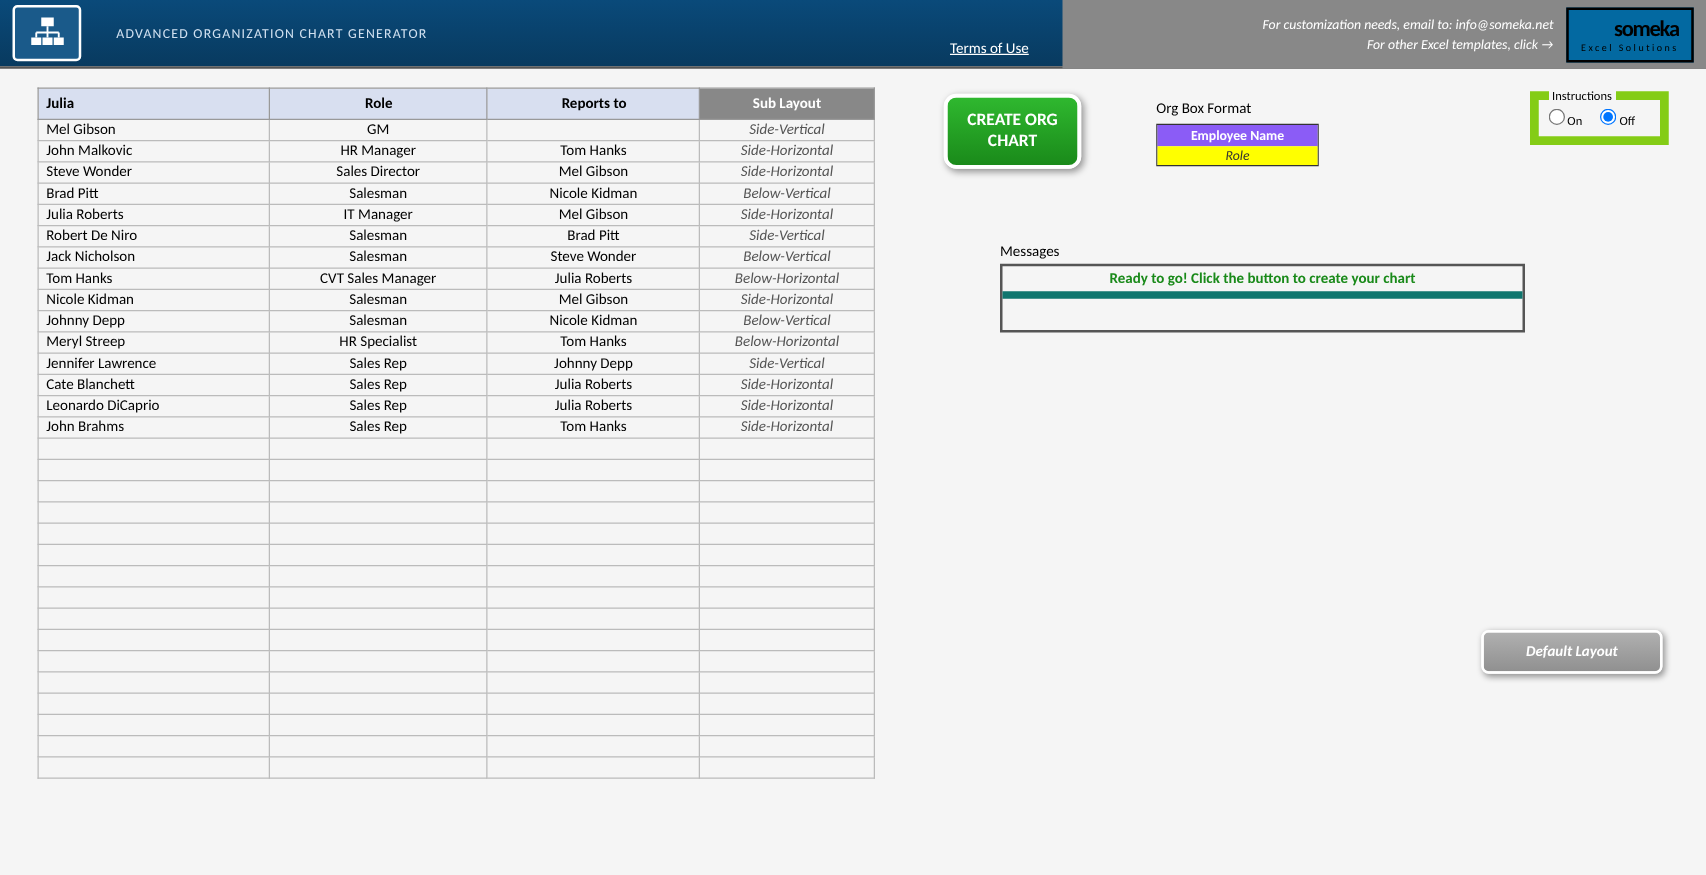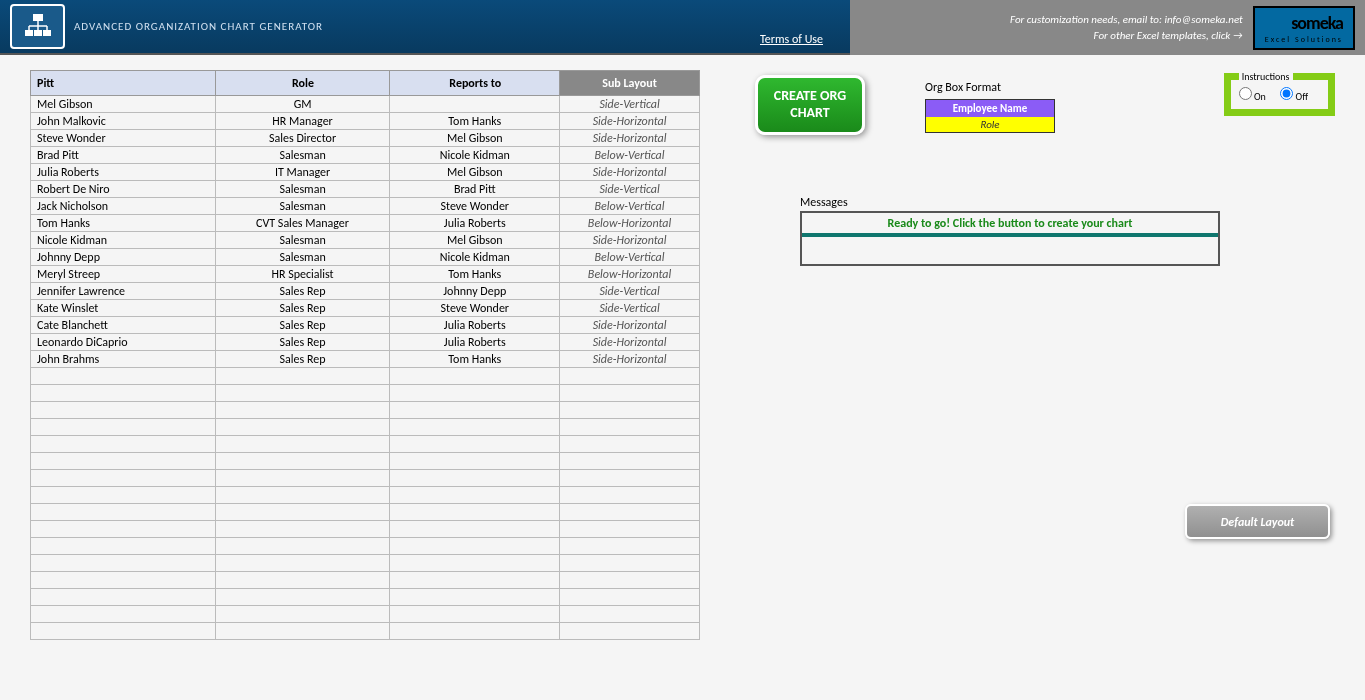--- a/index.html
+++ b/index.html
@@ -12,21 +12,21 @@
   align-items: center;
   border-bottom: 2px solid #555;
   position: relative;
 }
 .logo-box {
   width: 55px; height: 45px; background: #1a5a8a; margin-left: 10px;
   border-radius: 4px; display:flex; align-items:center; justify-content:center;
   border: 2px solid #fff;
 }
 .logo-svg { width: 30px; height: 30px; }
-.title-area { margin-left: 9px; color: #fff; }
+.title-area { margin-left: 28px; color: #fff; }
 .title-small { font-size: 11px; letter-spacing: 1px; color: #d0e0f0; }
 .title-main { font-size: 20px; font-weight: bold; letter-spacing: 1px; }
 
 .goto-chart {
   position: absolute; left: 540px; top: 10px;
   background: linear-gradient(to bottom, #2a5a9a, #1a4a8a);
   color: #fff; font-size: 14px; font-weight: bold;
   padding: 8px 50px 8px 20px;
   border: 2px solid #fff; border-radius: 4px;
   cursor: pointer;
@@ -102,21 +102,21 @@
   position: absolute; right: 30px; top: 0px;
   border: 7px solid #84cc16; padding: 4px 8px 6px 8px; font-size: 11px;
   background: #f5f5f5;
 }
 .instructions legend { font-size: 10px; padding: 0 3px;}
 .instructions label { margin-right: 12px; font-size: 10px;}
 
 .messages { position: absolute; left: 70px; top: 125px; width: 420px; }
 .messages-label { font-size: 12px; margin-bottom: 2px; }
 .messages-box { border: 2px solid #555; height: 55px; }
-.messages-ready { color: #1a8a1a; font-weight: bold; text-align: center; font-size: 12px; padding: 3px; border-bottom: 4px solid #0f766e;}
+.messages-ready { color: #1a8a1a; font-weight: bold; text-align: center; font-size: 12px; padding: 3px; border-bottom: 6px solid #0f766e;}
 .messages-blank { height: 30px; }
 
 .default-btn {
   position: absolute; right: 35px; top: 434px;
   width: 145px; height: 35px;
   background: linear-gradient(to bottom, #b0b0b0, #909090);
   border: 2px solid #fff; border-radius: 6px;
   color: #fff; font-weight: bold; font-style: italic; font-size: 12px;
   display: flex; align-items: center; justify-content: center;
   box-shadow: 2px 2px 5px rgba(0,0,0,0.4); cursor: pointer;
@@ -153,21 +153,21 @@
       <div class="someka-sub">Excel Solutions</div>
     </div>
   </div>
 </div>
 
 <div class="content">
   <div class="left-panel">
     <table class="data">
       <thead>
         <tr>
-          <th class="light col-name">Pitt</th>
+          <th class="light col-name">Julia</th>
           <th class="light center col-role">Role</th>
           <th class="light center col-reports">Reports to</th>
           <th class="dark col-layout">Sub Layout</th>
         </tr>
       </thead>
       <tbody id="table-body">
           <tr>
             <td class="name">Mel Gibson</td>
             <td class="role">GM</td>
             <td class="reports"></td>
@@ -230,26 +230,20 @@
           <tr>
             <td class="name">Meryl Streep</td>
             <td class="role">HR Specialist</td>
             <td class="reports">Tom Hanks</td>
             <td class="layout">Below-Horizontal</td>
           </tr>
           <tr>
             <td class="name">Jennifer Lawrence</td>
             <td class="role">Sales Rep</td>
             <td class="reports">Johnny Depp</td>
-            <td class="layout">Side-Vertical</td>
-          </tr>
-          <tr>
-            <td class="name">Kate Winslet</td>
-            <td class="role">Sales Rep</td>
-            <td class="reports">Steve Wonder</td>
             <td class="layout">Side-Vertical</td>
           </tr>
           <tr>
             <td class="name">Cate Blanchett</td>
             <td class="role">Sales Rep</td>
             <td class="reports">Julia Roberts</td>
             <td class="layout">Side-Horizontal</td>
           </tr>
           <tr>
             <td class="name">Leonardo DiCaprio</td>

